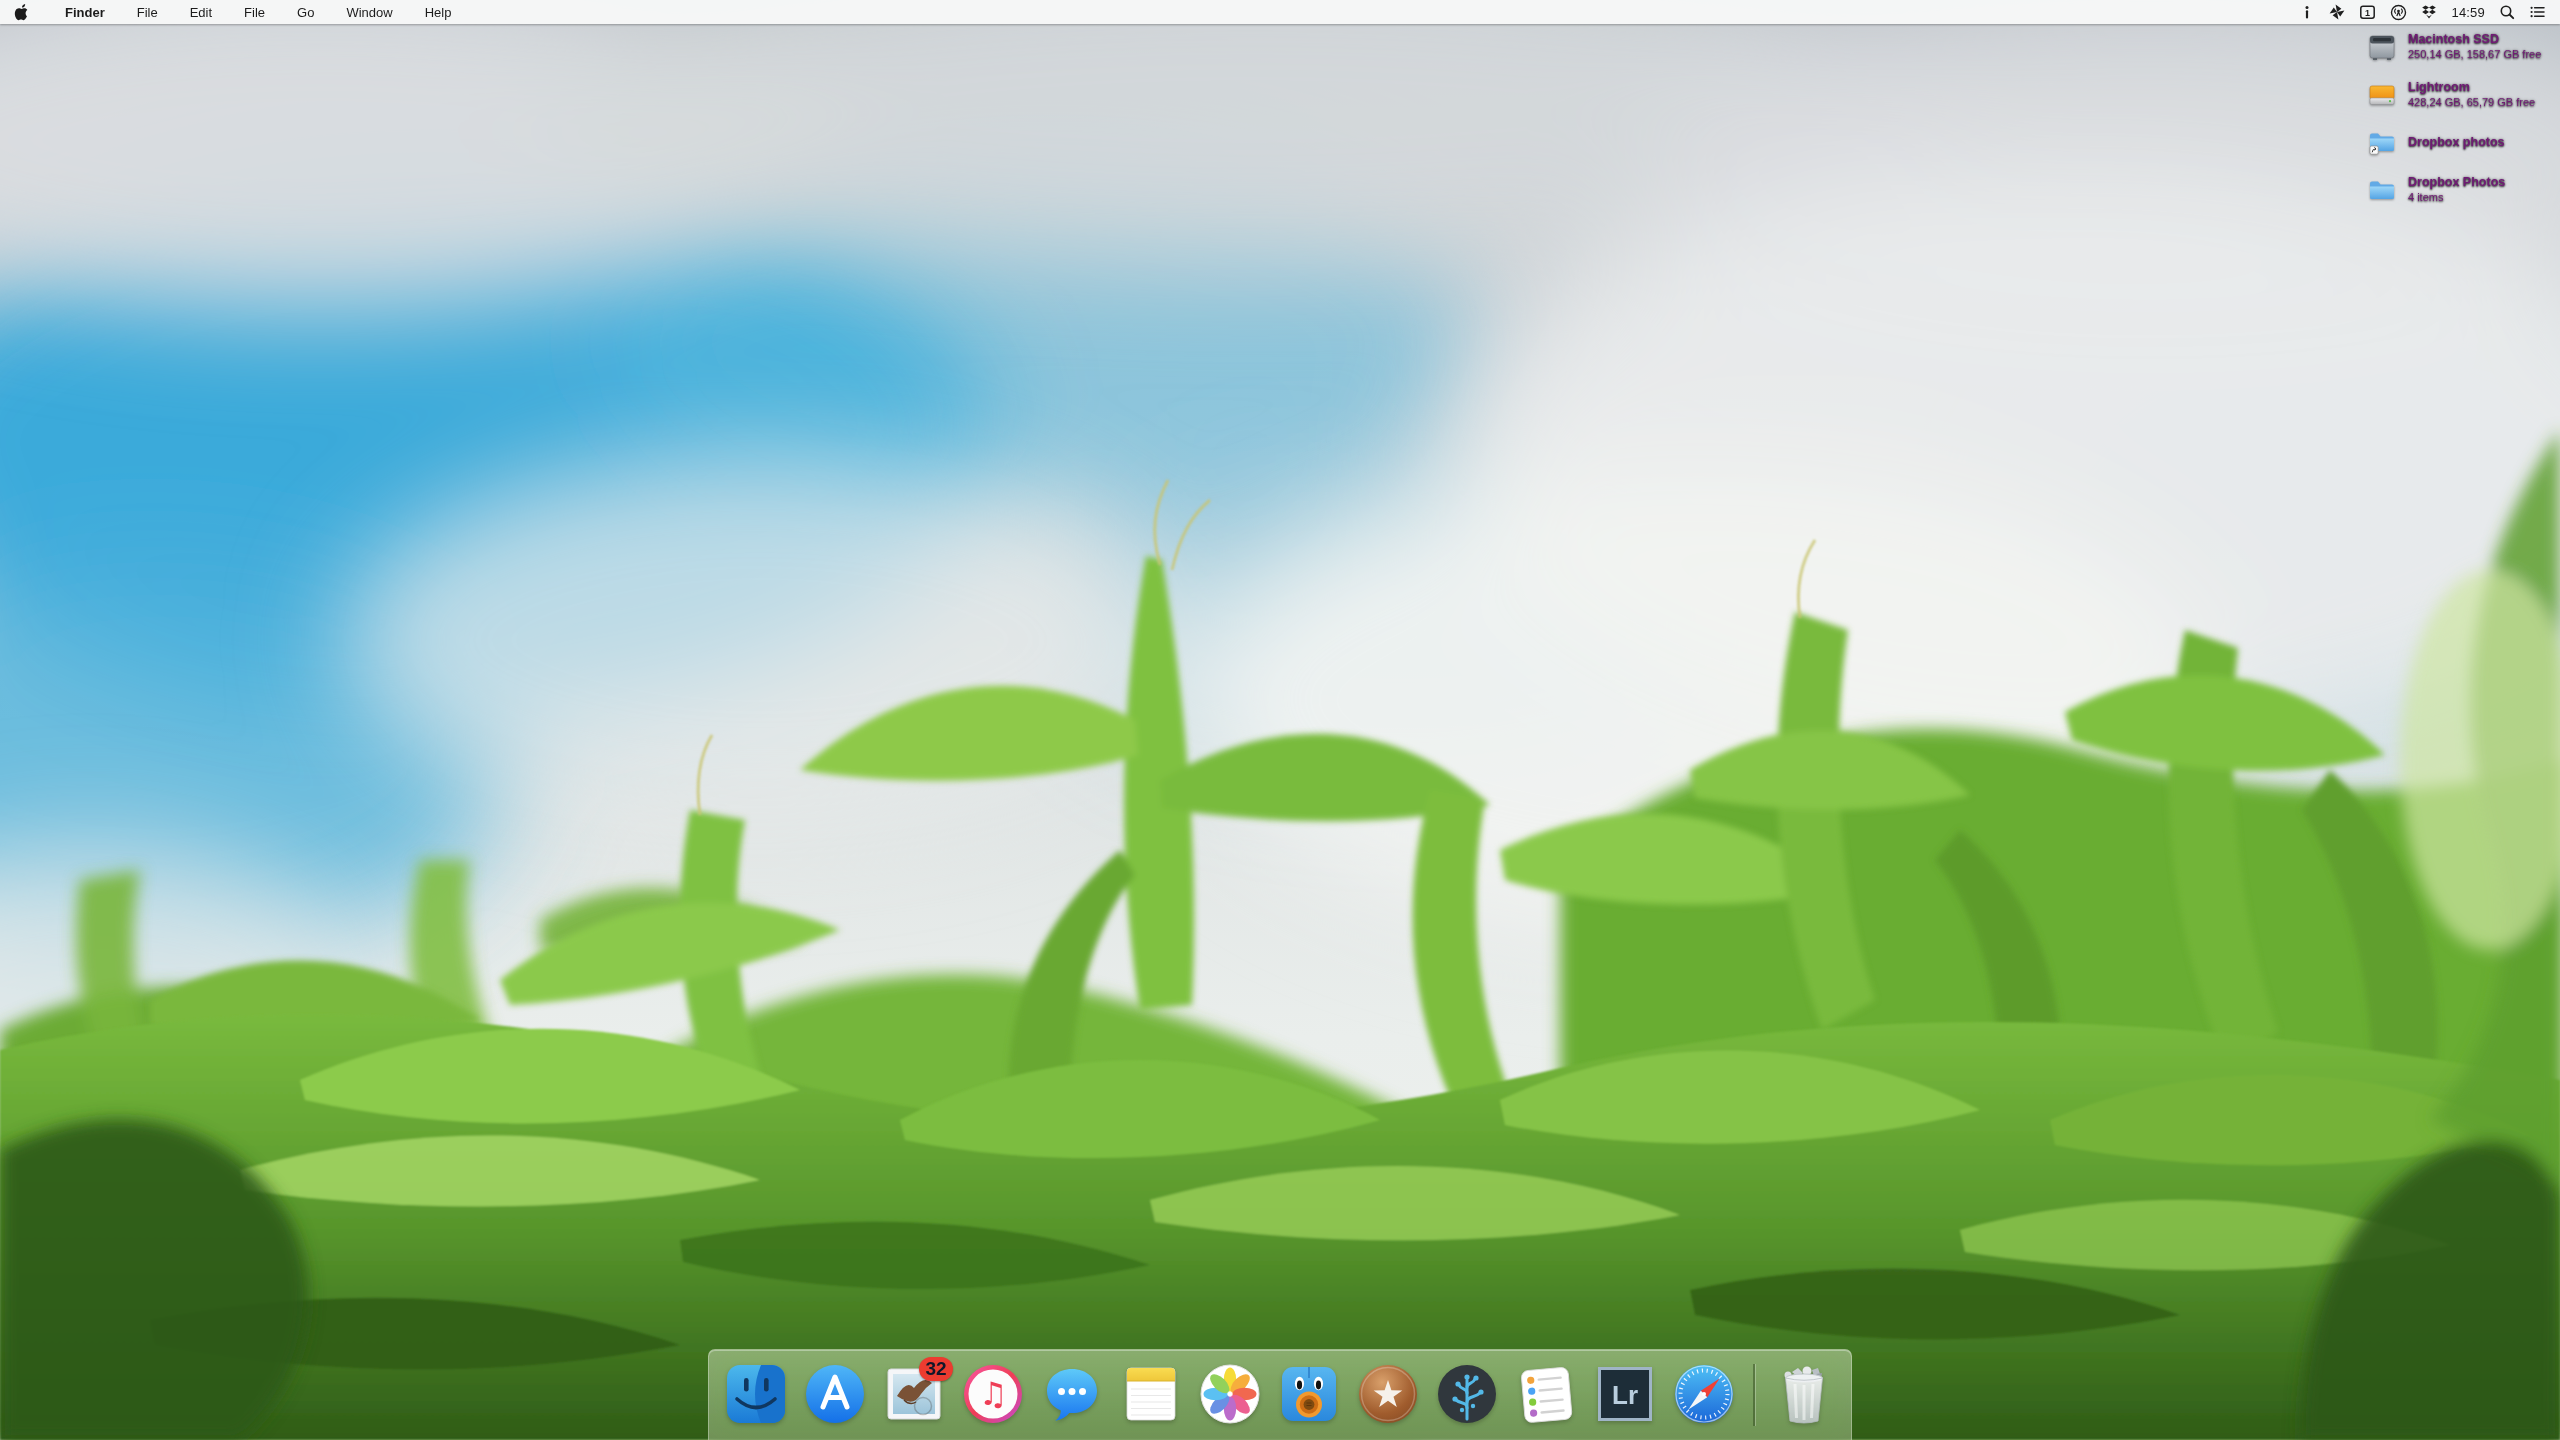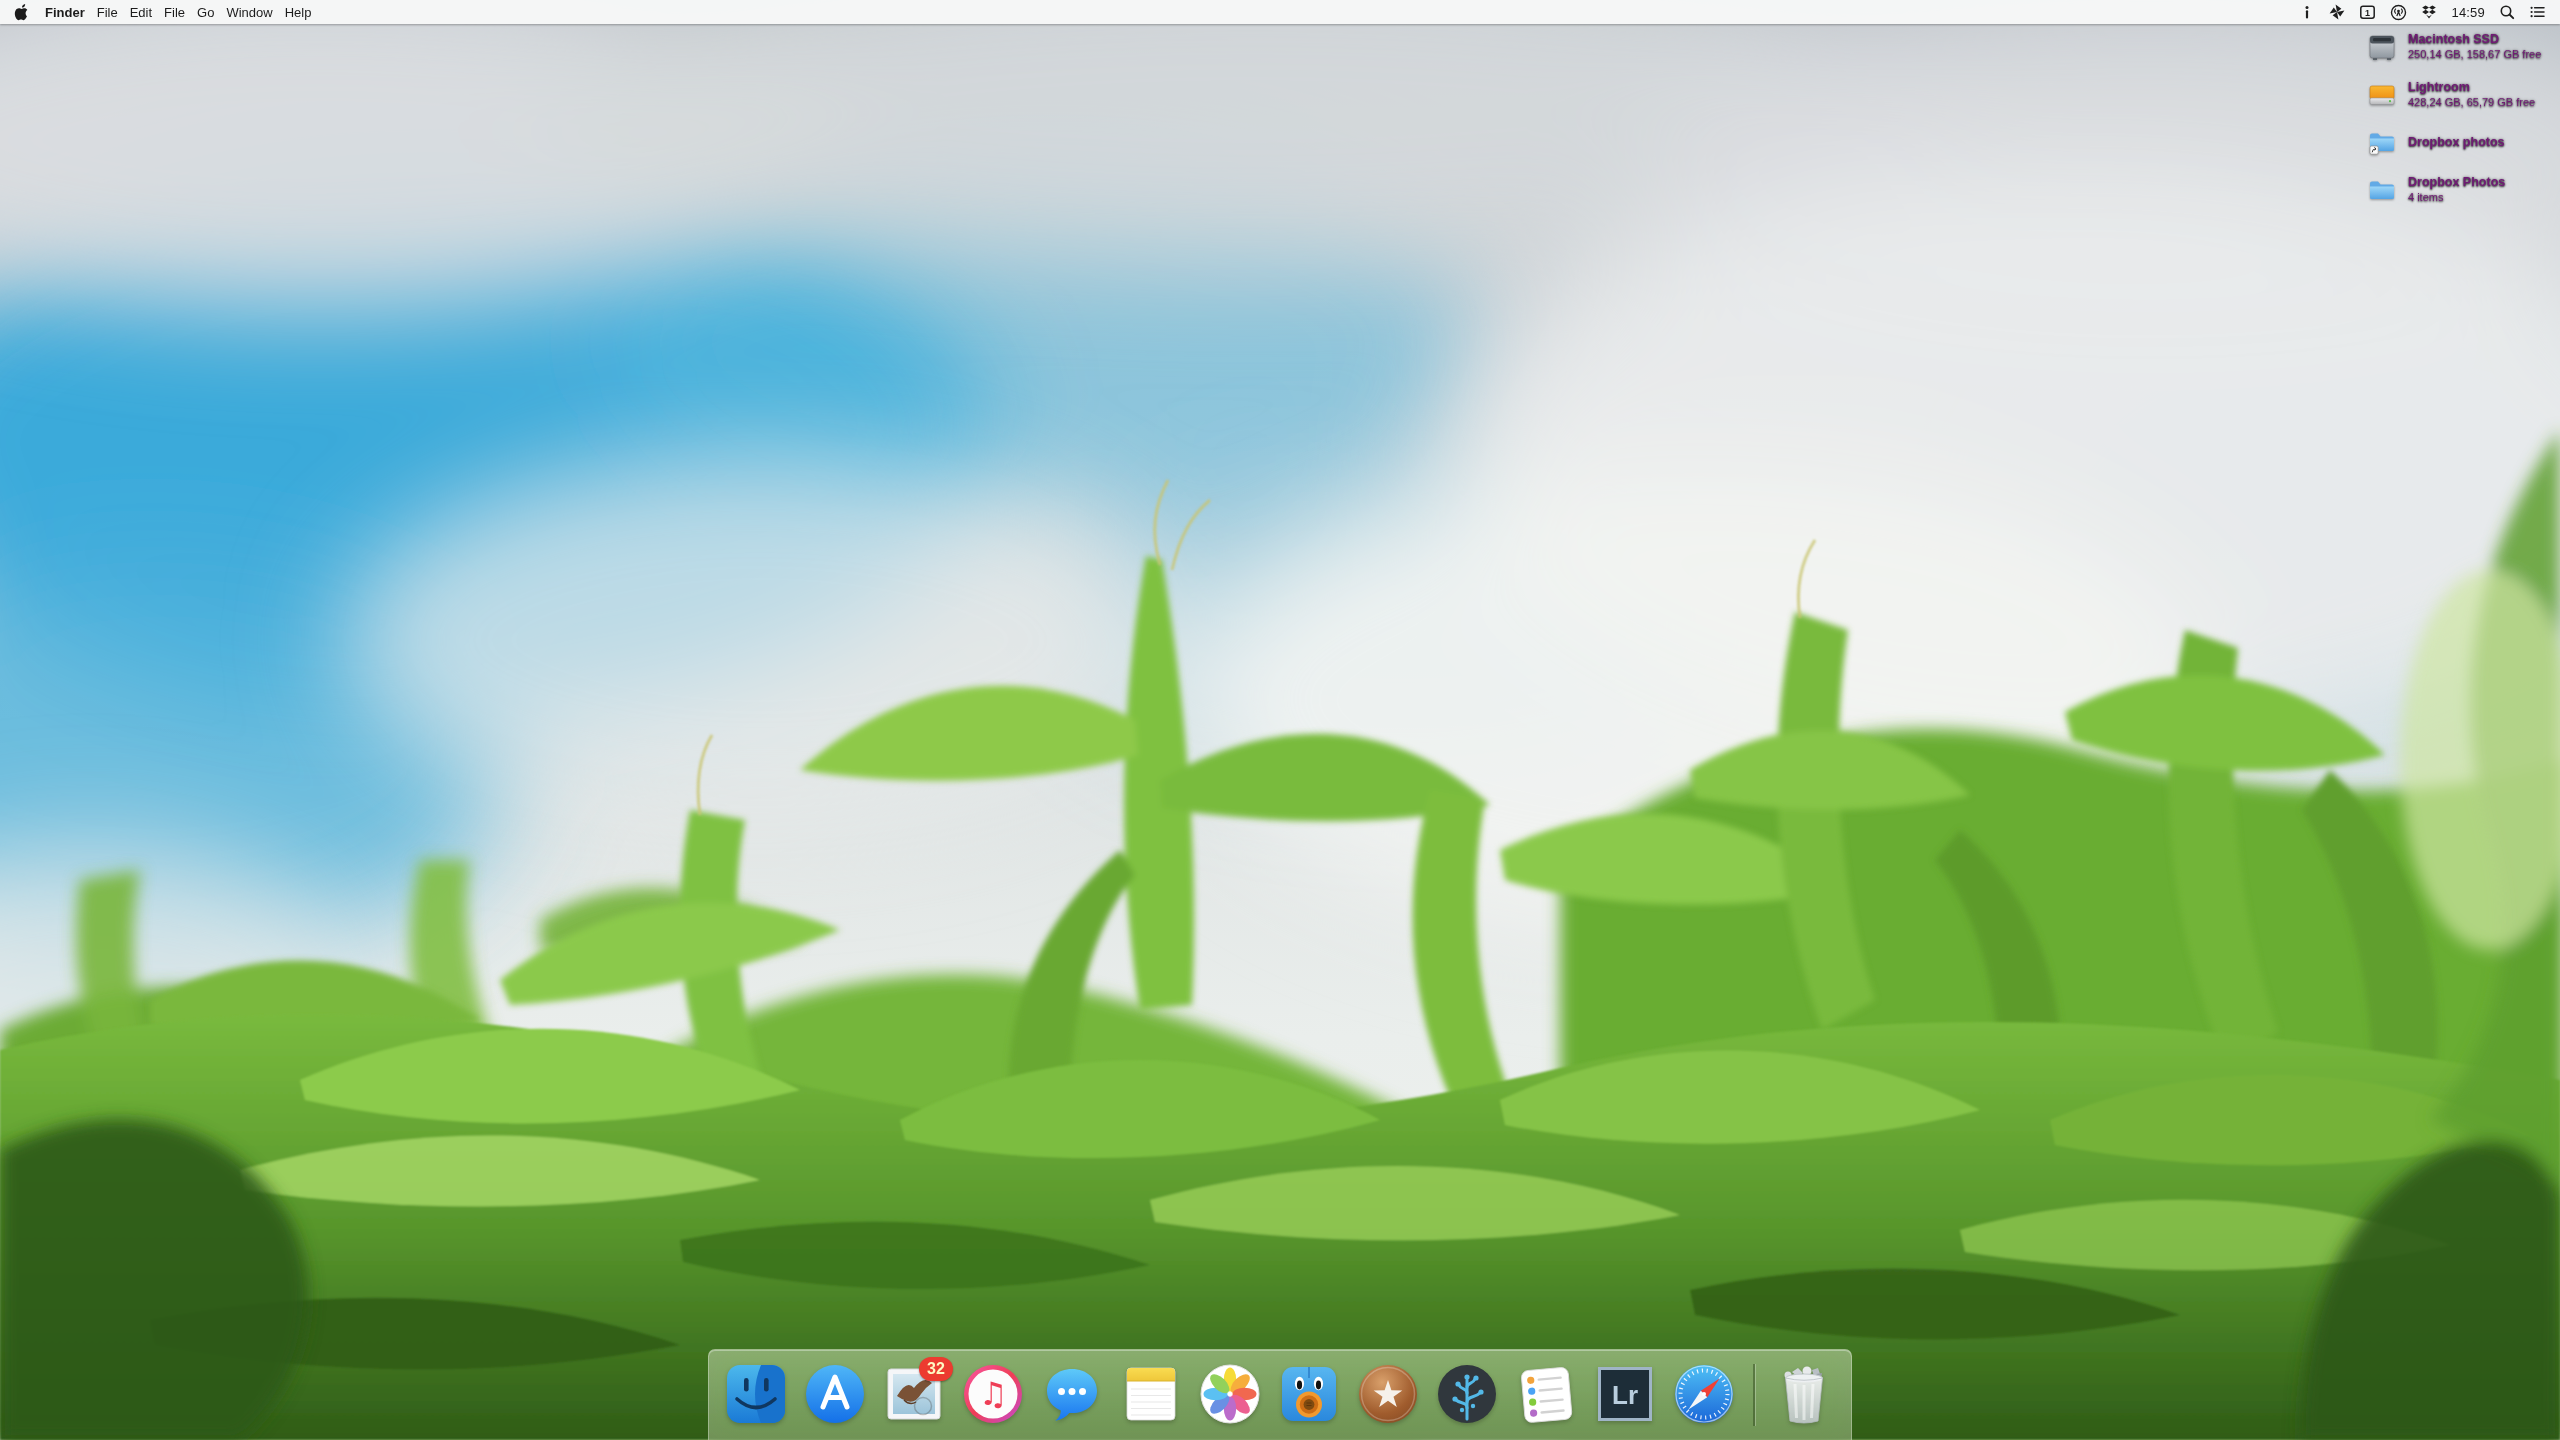--- a/index.html
+++ b/index.html
@@ -4,21 +4,21 @@
 <style>
   html,body{margin:0;padding:0}
   body{width:2560px;height:1440px;position:relative;overflow:hidden;
        font-family:"Liberation Sans",sans-serif;background:#8fae7c}
   .wallpaper{position:absolute;inset:0;width:2560px;height:1440px;display:block}
 
   
   .menubar{position:absolute;top:0;left:0;right:0;height:24px;z-index:30;
     background:rgba(246,247,247,.97);box-shadow:0 1px 2px rgba(0,0,0,.3);
     display:flex;align-items:center;padding:0 14px;font-size:13px;color:#1c1c1c}
-  .mb-left{display:flex;align-items:center;gap:12px}
+  .mb-left{display:flex;align-items:center;gap:32px}
   .mb-apple{display:flex;align-items:center;margin-right:4px}
   .mb-item{cursor:default;white-space:nowrap}
   .mb-bold{font-weight:700}
   .mb-right{margin-left:auto;display:flex;align-items:center;gap:14px}
   .mb-status{display:flex;align-items:center}
   .mb-clock{font-size:13px;letter-spacing:.2px}
 
   
   .desk-icons{position:absolute;top:32px;left:2368px;z-index:10}
   .desk-row{display:flex;align-items:center;margin-bottom:19px;cursor:default}
@@ -34,21 +34,21 @@
     height:90px;z-index:30;display:flex;align-items:center;gap:15px;
     padding:0 15px;border-radius:7px 7px 0 0;
     background:linear-gradient(180deg,rgba(225,234,212,.48),rgba(203,217,183,.42));
     -webkit-backdrop-filter:blur(16px) saturate(1.25);
     backdrop-filter:blur(16px) saturate(1.25);
     border:1px solid rgba(255,255,255,.30);border-bottom:none;
     box-shadow:inset 0 1px 0 rgba(255,255,255,.35)}
   .dock-item{width:64px;height:64px;position:relative;margin-bottom:3px;flex:none}
   .dock-item svg{filter:drop-shadow(0 2px 2px rgba(0,0,0,.22))}
   .badge{position:absolute;top:-5px;right:-7px;min-width:24px;height:24px;
-    border-radius:12px;background:#ec3b30;color:#fef9c3;font-size:16px;font-weight:700;
+    border-radius:12px;background:#ec3b30;color:#0f172a;font-size:19px;font-weight:700;
     display:flex;align-items:center;justify-content:center;padding:0 5px;
     box-shadow:0 1px 2px rgba(0,0,0,.35)}
   .dock-divider{width:2px;height:62px;flex:none;margin:0 2px;
     background:rgba(30,50,15,.40);box-shadow:1px 0 0 rgba(255,255,255,.28)}
 </style>
 </head>
 <body>
 
 <svg class="wallpaper" viewBox="0 0 2560 1440" preserveAspectRatio="none">
   <defs>

